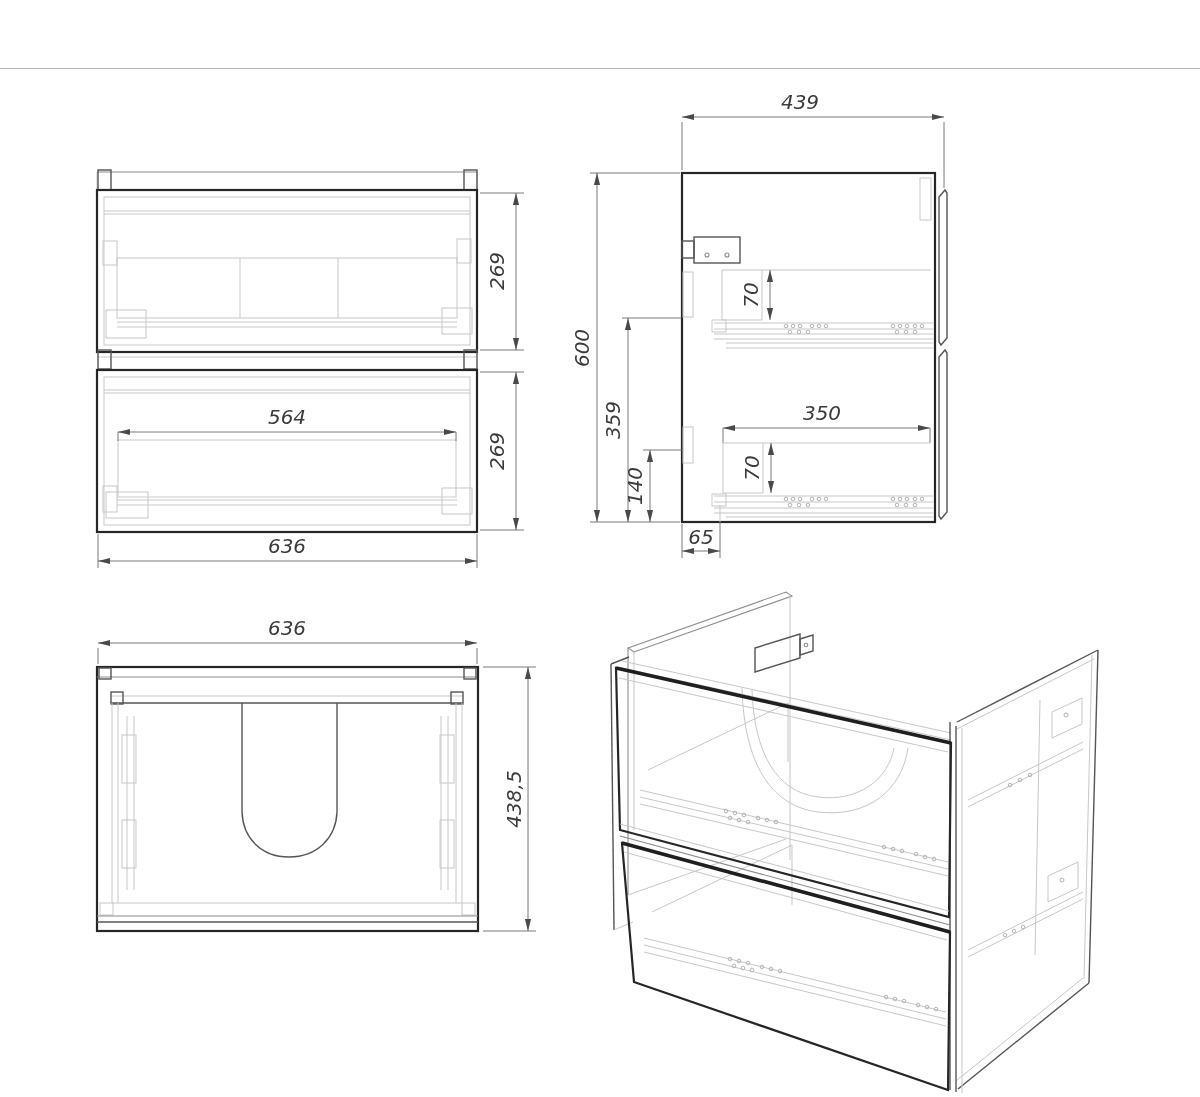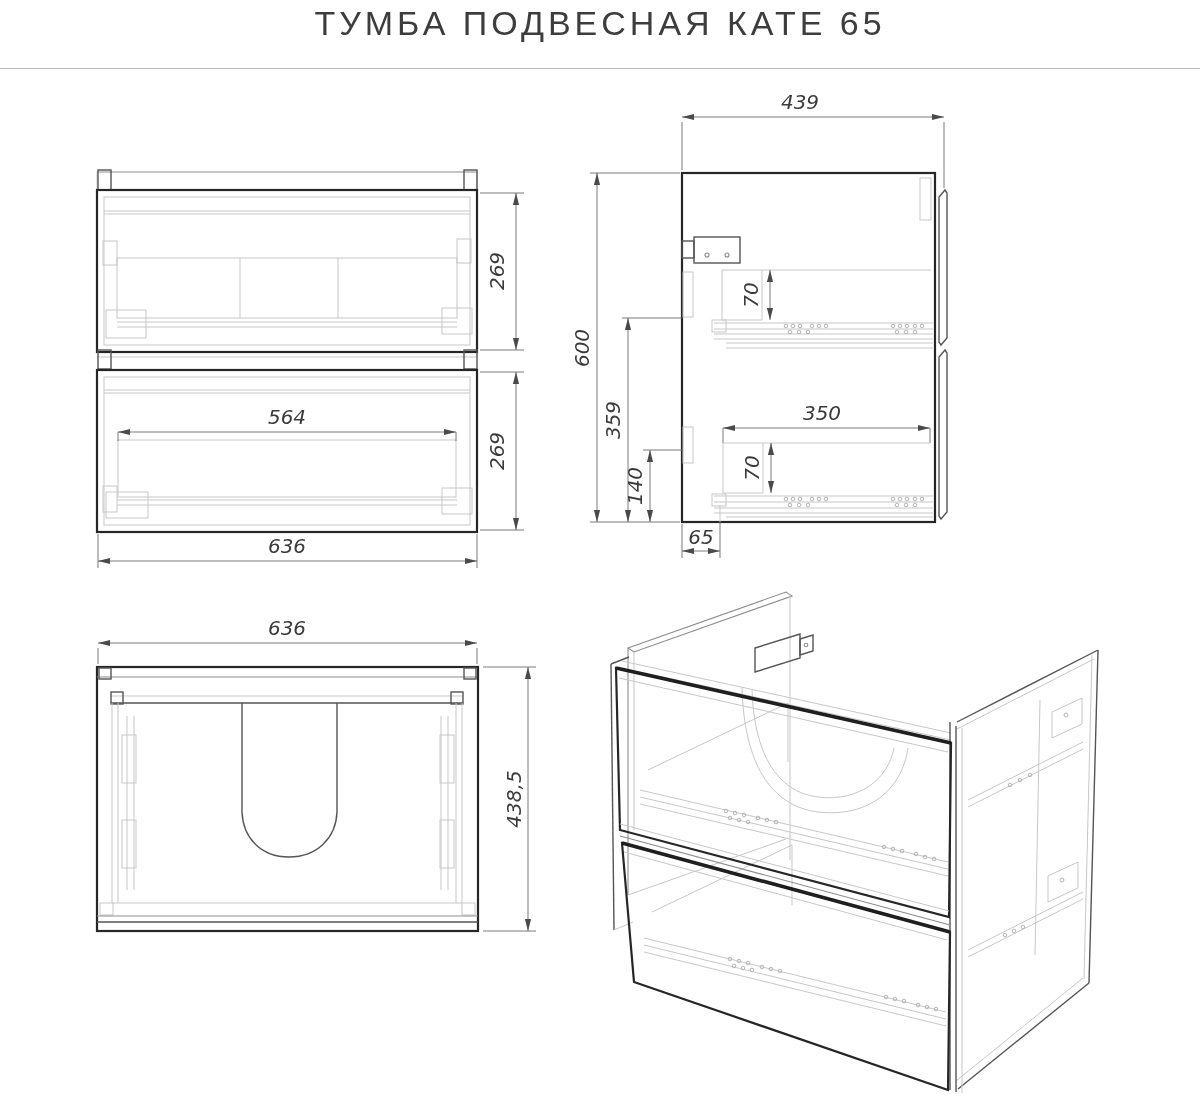--- a/index.html
+++ b/index.html
@@ -16,21 +16,20 @@
   .m  {stroke:#8c8c8c;stroke-width:1.1;fill:none;}
   .l  {stroke:#c7c7c7;stroke-width:1;fill:none;}
   .dim{stroke:#6b6b6b;stroke-width:0.9;fill:none;}
   .dot{stroke:#b5b5b5;stroke-width:1;fill:none;}
   .dimtxt{font:italic 20px "DejaVu Sans", sans-serif;fill:#3a3a3a;}
 </style>
 </head>
 <body>
 
 <div class="page">
-  <div class="title">ТУМБА ПОДВЕСНАЯ КАТЕ 65</div>
   <div class="divider"></div>
 
   <svg width="1200" height="1097" viewBox="0 0 1200 1097">
     <defs>
       <marker id="arw" viewBox="0 0 12 8" refX="12" refY="4" markerWidth="12" markerHeight="8" markerUnits="userSpaceOnUse" orient="auto-start-reverse">
         <path d="M12,4 L0,0.9 L0,7.1 Z" fill="#4a4a4a"></path>
       </marker>
     </defs>
 
     <g>

